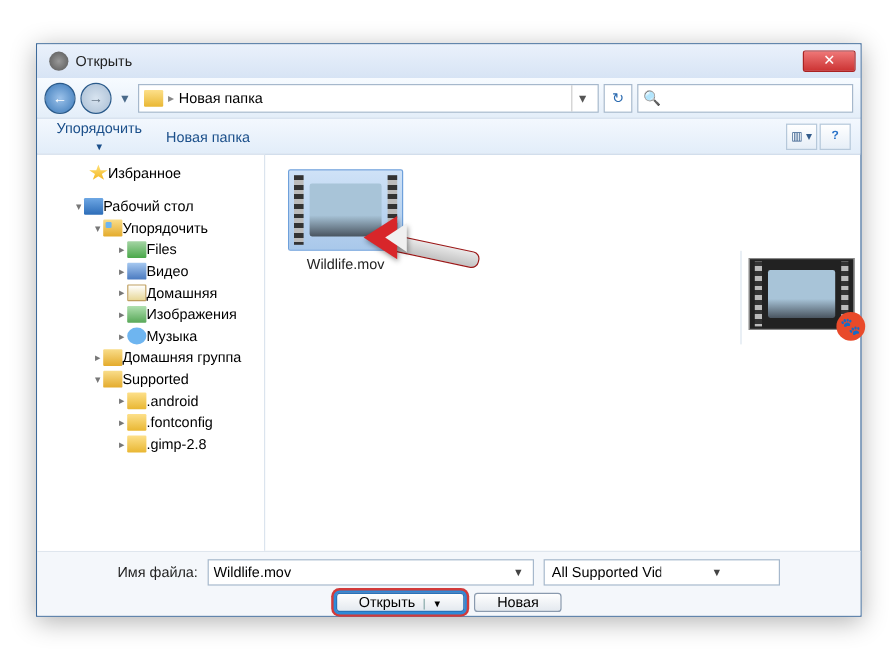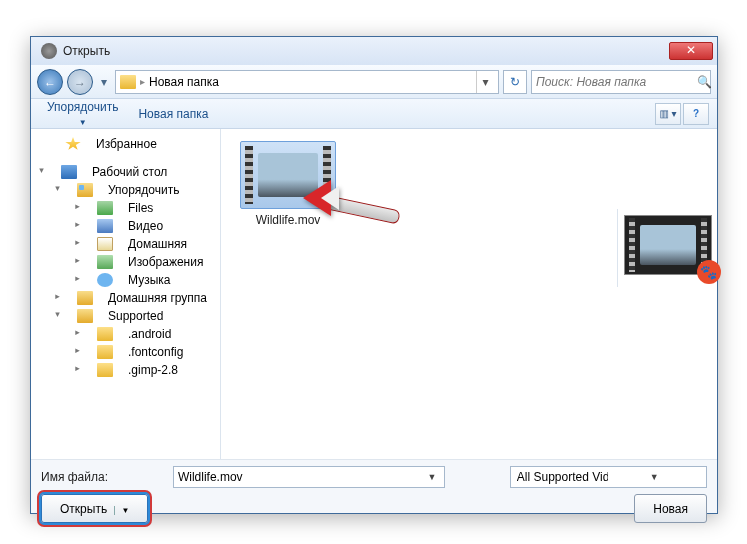--- a/index.html
+++ b/index.html
@@ -20,21 +20,21 @@
   .refresh { width: 24px; height: 24px; border:1px solid #a6b8cc;background:#fff;display:flex;align-items:center;justify-content:center;color:#2a6ab0;cursor:pointer; }
   .search { width: 180px; height: 24px; background: #fff; border:1px solid #a6b8cc; display:flex;align-items:center; padding:0 4px; gap:4px; }
   .search input { border:none;outline:none;flex:1;color:#888;font-style:italic; }
   .cmdbar { height: 30px; background: linear-gradient(#f3f8fe,#e2edf9); border-bottom:1px solid #c7d6e8; display:flex;align-items:center; padding:0 8px; gap:4px; }
   .cmd-btn { color:#1b4f8a; padding:4px 8px; cursor:pointer; display:flex;align-items:center;gap:4px;flex-direction:column;}
   .cmd-btn .drop{font-size:8px;color:#1b4f8a;}
   .cmdbar-right { margin-left:auto; display:flex;gap:2px; }
   .view-btn { width:26px;height:22px;border:1px solid #b6c8da;background:linear-gradient(#fff,#e6eef7);cursor:pointer;display:flex;align-items:center;justify-content:center;font-size:10px;color:#335b8a; }
   .body { display:flex; height: 330px; }
   .tree { width: 190px; border-right:1px solid #dbe4ee; padding:6px 4px; overflow:hidden; background:#fff; }
-  .tree-row { display:flex;gap:15px;padding:2px 0 2px var(--ind,6px); white-space:nowrap; cursor:pointer; }
+  .tree-row { display:flex;align-items:center;gap:0;padding:2px 0 2px var(--ind,6px); white-space:nowrap; cursor:pointer;margin-left:24px; }
   .tree-row .exp { width:9px;height:9px;display:inline-flex;align-items:center;justify-content:center;font-size:9px;color:#777; }
   .ico { width:16px;height:14px;display:inline-block;border-radius:1px; }
   .ico.star{background:linear-gradient(#ffe27a,#f2b21a);clip-path:polygon(50% 0,61% 35%,98% 35%,68% 57%,79% 91%,50% 70%,21% 91%,32% 57%,2% 35%,39% 35%);}
   .ico.desktop{background:linear-gradient(#6ea7e4,#2d6db8);}
   .ico.lib{background:linear-gradient(#f9dd8a,#e4ab2c);position:relative;}
   .ico.lib::after{content:"";position:absolute;left:2px;top:2px;width:5px;height:5px;background:#6eb5f0;border-radius:1px;}
   .ico.folder{background:linear-gradient(#fde08a,#e9b733);}
   .ico.app{background:linear-gradient(#a5d5a5,#4aa84a);}
   .ico.video{background:linear-gradient(#a6c8f0,#4a7ac0);}
   .ico.doc{background:linear-gradient(#fff,#e8d898);border:1px solid #c0a060;}
@@ -48,28 +48,28 @@
   .film { position:absolute;top:4px;bottom:4px;width:8px;background:repeating-linear-gradient(#333 0 4px,#bbb 4px 8px);}
   .film.l{left:4px}.film.r{right:4px}
   .clip { width:60px;height:44px;background:linear-gradient(#a8c4d8 60%, #4a5560);border-radius:2px;}
   .thumb-label{margin-top:4px;color:#222;text-align:center;}
   .preview { position:absolute; right:0; top:80px; width:100px; height:78px; border-left:1px solid #dbe4ee; padding:6px 0 0 6px;}
   .preview .film-box{width:88px;height:60px;border:1px solid #888;background:#222;position:relative;display:flex;align-items:center;justify-content:center;}
   .preview .film{top:2px;bottom:2px;width:6px;}
   .preview .clip{width:56px;height:40px;}
   .paw-badge{position:absolute;right:-10px;bottom:-10px;width:24px;height:24px;background:#e94a2a;border-radius:50%;display:flex;align-items:center;justify-content:center;color:#fff;font-size:14px;}
   .footer { height: 54px; border-top:1px solid #dfe6ee; padding:6px 10px; background:#f4f7fb; display:flex; flex-direction:column; gap:6px;}
-  .row { display:flex; align-items:center; gap:8px; justify-content:space-between; }
+  .row { display:flex; align-items:center; gap:8px; justify-content:center; }
   .flabel { color:#222; }
   .fname-combo { flex:0 0 272px; height:22px; border:1px solid #a6b8cc; background:#fff; display:flex;align-items:center;padding:0 4px; }
   .fname-combo input{ border:none;outline:none;flex:1; }
   .fname-combo .drop,.filter .drop{width:16px;text-align:center;color:#444;cursor:pointer;font-size:9px;}
   .filter { flex:0 0 192px; height:22px; border:1px solid #a6b8cc;background:#fff;display:flex;align-items:center;padding:0 6px; }
   .filter span{flex:1;white-space:nowrap;overflow:hidden;}
-  .btn { height:29px; padding:0 18px; border:1px solid #8a9aae; background:linear-gradient(#fefefe,#e4e9ef); cursor:pointer; border-radius:3px;}
+  .btn { height:16px; padding:0 18px; border:1px solid #8a9aae; background:linear-gradient(#fefefe,#e4e9ef); cursor:pointer; border-radius:3px;}
   .btn.primary{ outline:2px solid #2f8ad8; outline-offset:0; box-shadow:0 0 0 4px #d13a3a; border-color:#2a72b8;}
   .arrow-anno { position:absolute; left:285px; top:180px; width:120px; height:60px; pointer-events:none; }
   .arrow-head{ position:absolute;left:0;top:0;width:0;height:0;border:18px solid transparent;border-right:28px solid #d8262a; filter:drop-shadow(1px 2px 2px rgba(0,0,0,.4)); }
   .arrow-head::after{content:"";position:absolute;left:6px;top:-12px;width:0;height:0;border:12px solid transparent;border-right:18px solid #f0f0f0;}
   .arrow-tail{position:absolute;left:36px;top:14px;width:80px;height:14px;background:linear-gradient(#e8e8e8,#c2c2c2);border:1px solid #9a1a1a;transform:rotate(12deg);transform-origin:left center;border-radius:0 6px 6px 0;}
 </style>
 </head>
 <body>
 
 <div class="window">
@@ -85,21 +85,20 @@
     <div class="chev">▾</div>
     <div class="breadcrumb">
       <span class="bc-icon"></span>
       <span class="bc-sep">▸</span>
       <span>Новая папка</span>
       <span style="flex:1"></span>
       <span class="bc-right">▾</span>
     </div>
     <div class="refresh">↻</div>
     <div class="search">
-      <input placeholder="Поиск: Новая папка" style="">
       <span style="color:#6a8ab0">🔍</span>
     </div>
   </div>
 
   <div class="cmdbar">
     <div class="cmd-btn">
       <span>Упорядочить</span>
       <span class="drop">▼</span>
     </div>
     <div class="cmd-btn">

